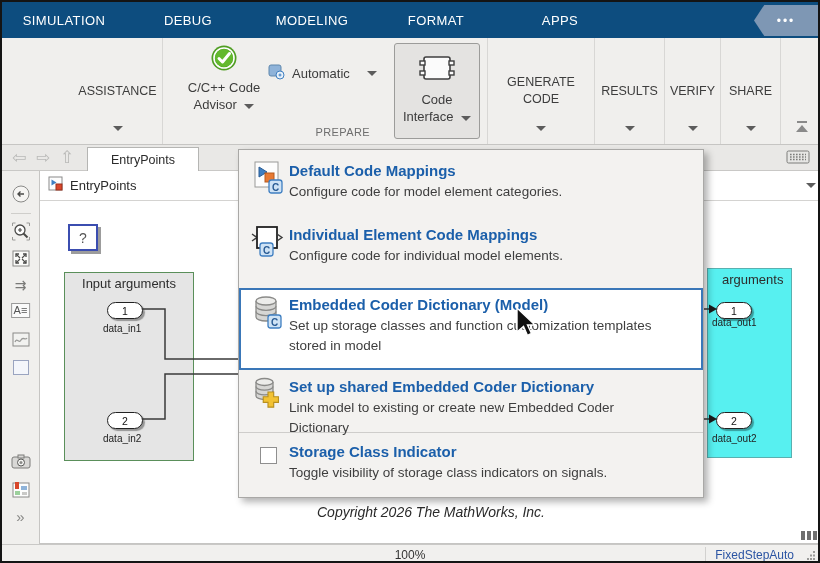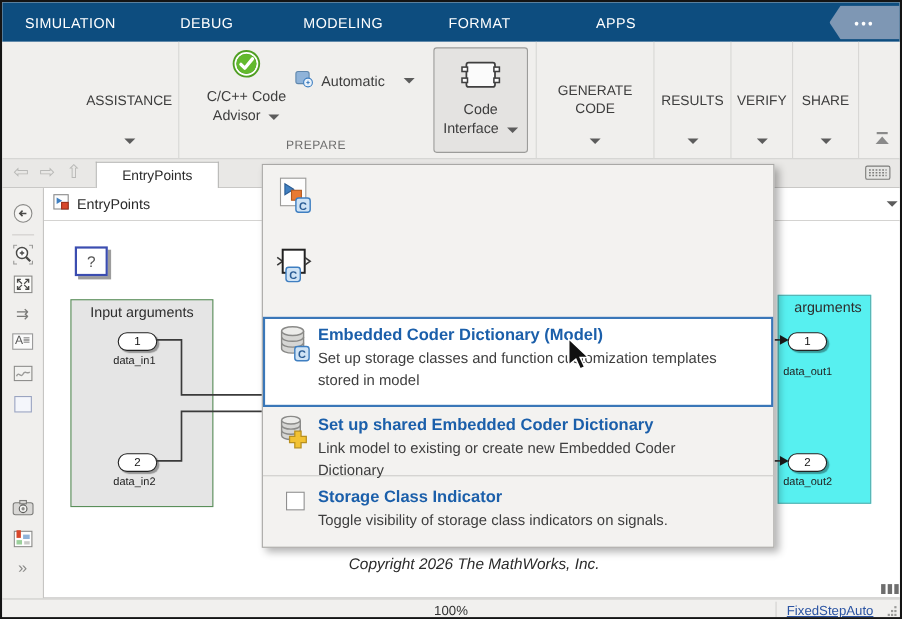--- a/index.html
+++ b/index.html
@@ -25,21 +25,21 @@
   .tgroup { position:absolute; top:0; height:100%; display:flex; flex-direction:column; align-items:center;
             justify-content:center; font-size:12.5px; }
   .tg-border { border-right:1px solid #d8d7d5; }
   .caret { width:0; height:0; border-left:5px solid transparent; border-right:5px solid transparent;
            border-top:5px solid #5c5c5c; display:inline-block; }
   .caret-abs { position:absolute; bottom:13px; left:50%; transform:translateX(-50%); }
   .tlabel { text-align:center; line-height:17px; }
   .advisor { position:absolute; left:165px; top:6px; width:114px; height:96px; display:flex;
              flex-direction:column; align-items:center; font-size:13px; }
   .row-btn { position:absolute; left:266px; display:flex; align-items:center; gap:7px; font-size:13px; height:22px; }
-  .prepare-label { position:absolute; left:258px; bottom:6px; width:110px; text-align:left;
+  .prepare-label { position:absolute; left:258px; bottom:6px; width:110px; text-align:right;
                    font-size:11px; color:#6e6e6e; letter-spacing:.4px; }
   .code-interface { position:absolute; left:392px; top:5px; width:86px; height:96px; background:#e4e3e1;
                     border:1px solid #9c9c9a; border-radius:3px; display:flex; flex-direction:column;
                     align-items:center; justify-content:flex-start; padding-top:10px; font-size:13px; }
   .collapse-strip { position:absolute; right:8px; bottom:6px; }
 
   
   .navbar { position:absolute; left:0; top:143px; width:100%; height:26px; background:#e9e8e6;
             border-bottom:1px solid #c9c8c6; }
   .nav-arrow { position:absolute; top:2px; font-size:17px; color:#b9b9b7; }
@@ -92,21 +92,21 @@
   .menu-sep { height:1px; background:#cecdc b; background:#cecdcb; margin:0; }
   .checkbox { width:17px; height:17px; background:#fff; border:1px solid #8f8f8f; margin-top:6px; }
 
   .cursor { position:absolute; left:513px; top:305px; z-index:20; }
 
   
   .statusbar { position:absolute; left:0; top:542px; width:100%; height:21px; background:#f1f0ee;
                border-top:1px solid #c9c8c6; font-size:12px; color:#333; }
   .st-ready { position:absolute; left:8px; top:3px;margin-top:28px; }
   .st-zoom { position:absolute; left:50%; transform:translateX(-50%); top:3px; }
-  .st-solver { position:absolute; right:24px; top:3px; color:#2b54a3;text-decoration:underline; }
+  .st-solver { position:absolute; right:24px; top:3px; color:#2b54a3; }
   .st-div { position:absolute; right:112px; top:2px; width:1px; height:16px; background:#d2d1cf; }
   .grip { position:absolute; right:2px; bottom:2px; }
 </style>
 </head>
 <body>
 
 <div class="window">
 
   <div class="tabbar">
     <div class="tab" style="left:0;width:124px">SIMULATION</div>
@@ -288,21 +288,21 @@
       <div class="blk-title">Input arguments</div>
       <div class="port" style="left:42px;top:29px">1</div>
       <div class="port-label" style="left:38px;top:50px">data_in1</div>
       <div class="port" style="left:42px;top:139px">2</div>
       <div class="port-label" style="left:38px;top:160px">data_in2</div>
     </div>
 
     <div class="sim-block" style="left:667px;top:67px;width:85px;height:190px;background:#57f0f0;border-color:#59b0b0">
       <div class="blk-title" style="text-align:left;padding-left:14px">arguments</div>
       <div class="port" style="left:8px;top:33px">1</div>
-      <div class="port-label" style="left:4px;top:64px">data_out1</div>
+      <div class="port-label" style="left:4px;top:48px">data_out1</div>
       <div class="port" style="left:8px;top:143px">2</div>
       <div class="port-label" style="left:4px;top:164px">data_out2</div>
     </div>
 
     <div class="copyright">Copyright 2026 The MathWorks, Inc.</div>
 
     <div class="scroll-ind">
       <span></span>
         <span></span>
         <span></span>
@@ -322,31 +322,39 @@
     <div class="mi" style="height:64px">
       <span class="mi-icon">
         <svg width="32" height="34" viewBox="0 0 32 34">
           <rect x="3" y="2" width="23" height="25" fill="#fdfdfd" stroke="#9a9a98"></rect>
           <path d="M7 7 L7 17 L15 12 Z" fill="#3f7fc1" stroke="#2a5c94"></path>
           <rect x="13" y="13" width="9" height="9" fill="#e87a33" stroke="#b55a1e"></rect>
           <rect x="17" y="20" width="13" height="13" rx="2.5" fill="#cfe3f5" stroke="#3f7fc1" stroke-width="1.3"></rect>
           <text x="23.5" y="30.5" font-size="10" font-weight="bold" fill="#2a5c94" text-anchor="middle" font-family="Liberation Sans, sans-serif">C</text>
         </svg>
       </span>
+      <span class="mi-text">
+        <span class="mi-title">Default Code Mappings</span>
+        <span class="mi-desc">Configure code for model element categories.</span>
+      </span>
     </div>
 
     <div class="mi" style="height:66px">
       <span class="mi-icon">
         <svg width="34" height="34" viewBox="0 0 34 34">
           <path d="M1 10 L6 13.5 L1 17" fill="none" stroke="#3a3a3a" stroke-width="1.4"></path>
           <rect x="6" y="3" width="20" height="21" fill="#fff" stroke="#222" stroke-width="1.8"></rect>
           <path d="M26 10 L31 13.5 L26 17" fill="none" stroke="#3a3a3a" stroke-width="1.4"></path>
           <rect x="9" y="19" width="13" height="13" rx="2.5" fill="#cfe3f5" stroke="#3f7fc1" stroke-width="1.3"></rect>
           <text x="15.5" y="29.5" font-size="10" font-weight="bold" fill="#2a5c94" text-anchor="middle" font-family="Liberation Sans, sans-serif">C</text>
         </svg>
+      </span>
+      <span class="mi-text">
+        <span class="mi-title">Individual Element Code Mappings</span>
+        <span class="mi-desc">Configure code for individual model elements.</span>
       </span>
     </div>
 
     <div class="mi mi-hl" style="height:82px">
       <span class="mi-icon">
         <svg width="34" height="36" viewBox="0 0 34 36">
           <path d="M5 7 v16 a10 4 0 0 0 20 0 v-16" fill="#d6d6d4" stroke="#8a8a88" stroke-width="1.3"></path>
           <path d="M5 12.3 a10 4 0 0 0 20 0 M5 17.6 a10 4 0 0 0 20 0" fill="none" stroke="#8a8a88" stroke-width="1.3"></path>
           <ellipse cx="15" cy="7" rx="10" ry="4" fill="#ececea" stroke="#8a8a88" stroke-width="1.3"></ellipse>
           <rect x="17" y="21" width="13" height="13" rx="2.5" fill="#cfe3f5" stroke="#3f7fc1" stroke-width="1.3"></rect>

